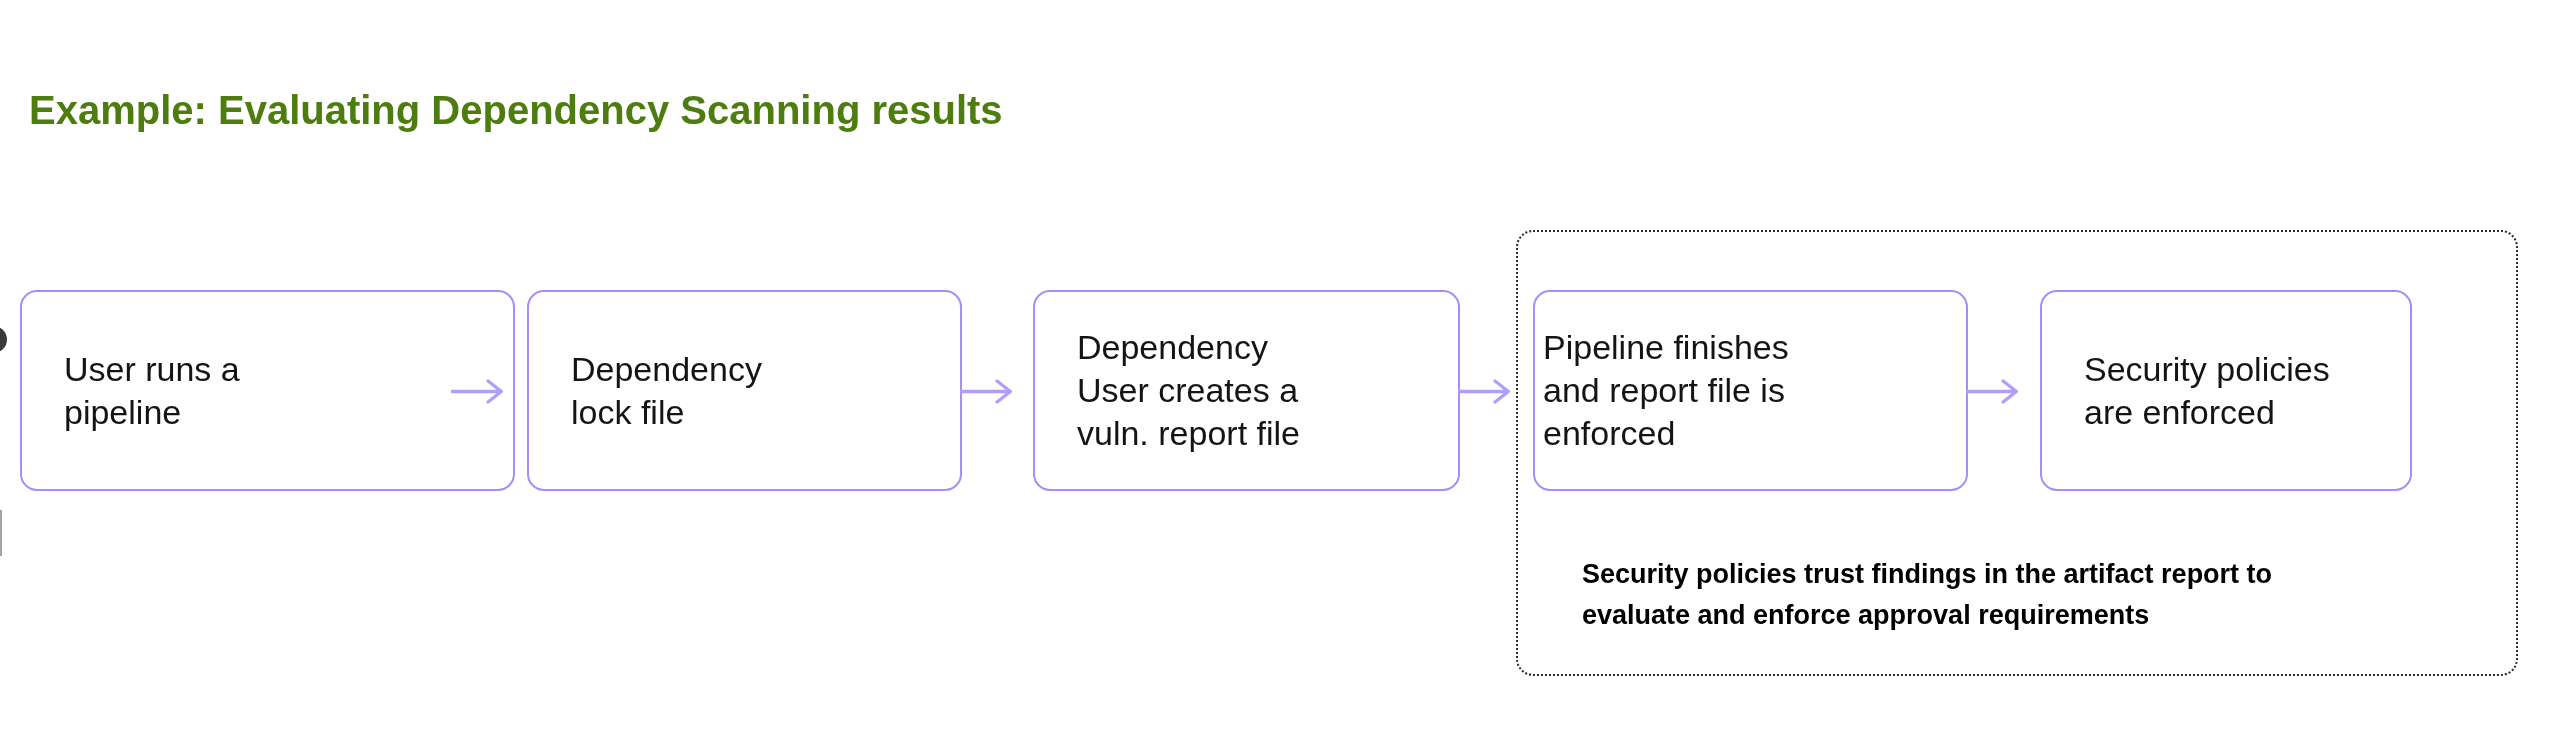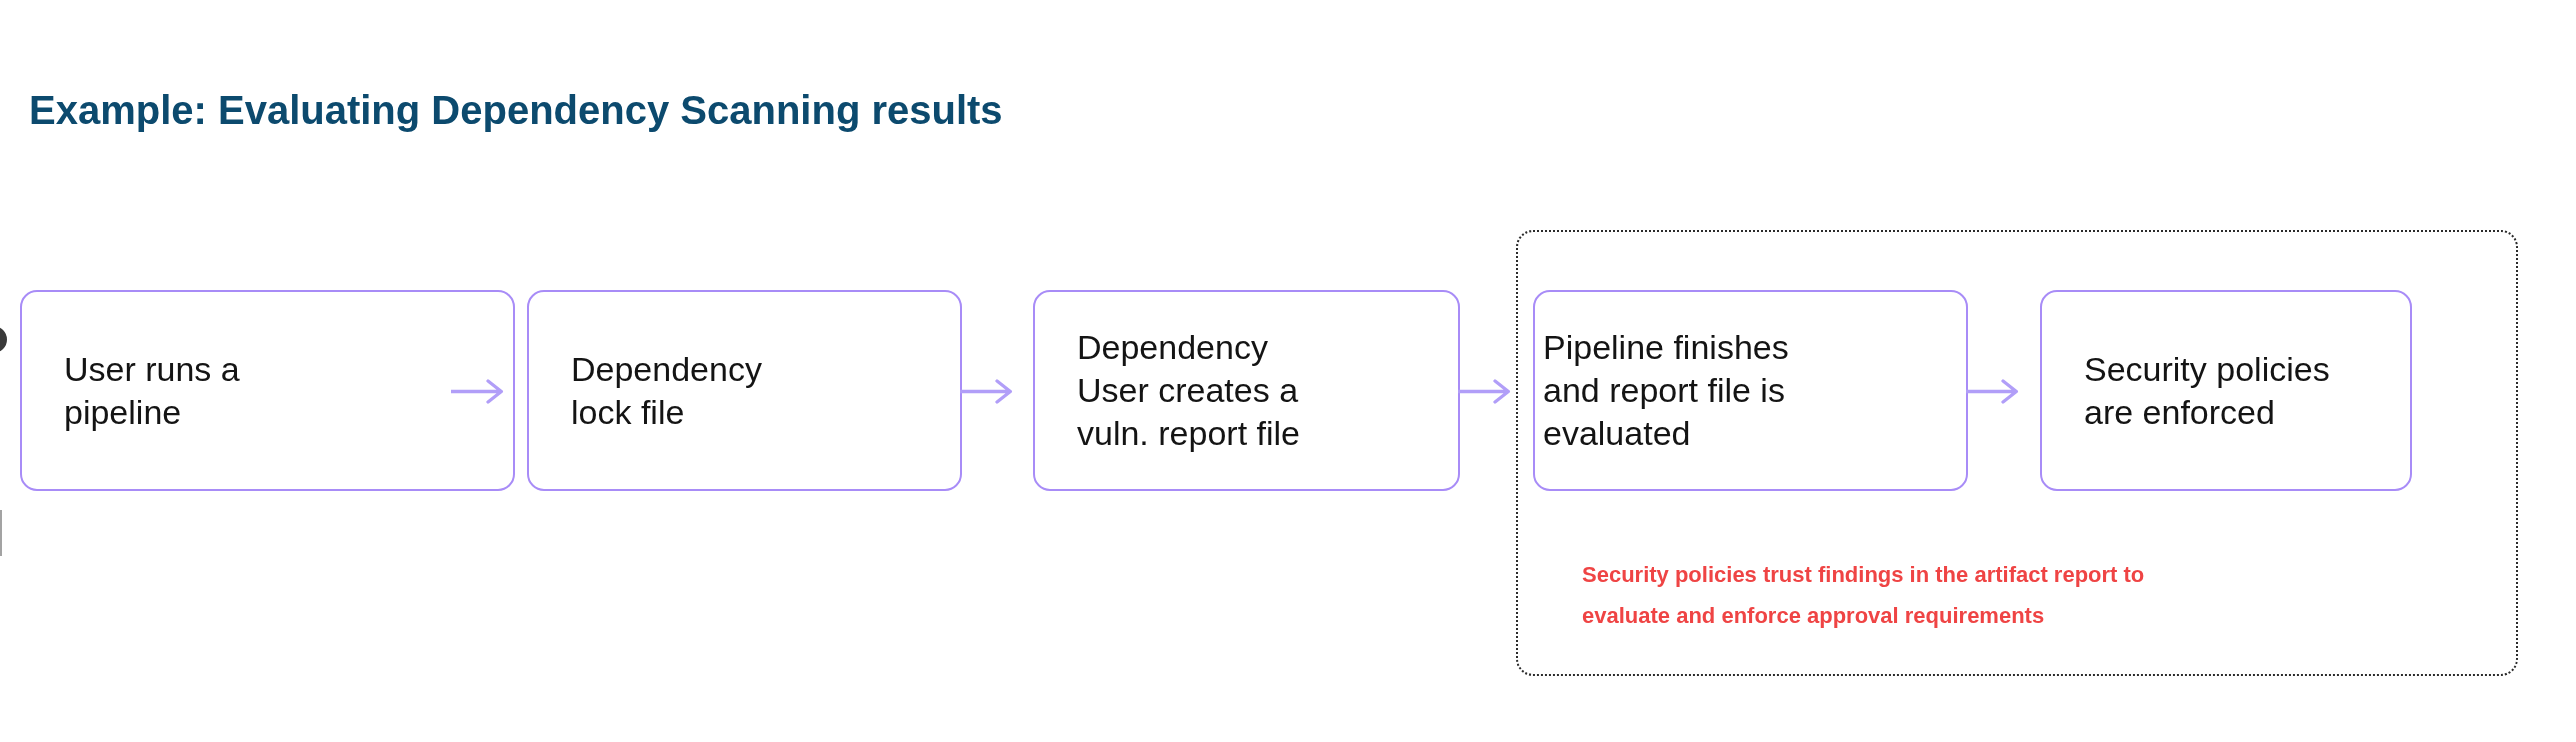--- a/index.html
+++ b/index.html
@@ -11,21 +11,21 @@
     overflow: hidden;
     font-family: "Liberation Sans", sans-serif;
   }
   .title {
     position: absolute;
     left: 29px;
     top: 86px;
     font-size: 40px;
     line-height: 48px;
     font-weight: 700;
-    color: #0c4a6e;
+    color: #4d7c0f;
     white-space: nowrap;
   }
   .flow-box {
     position: absolute;
     top: 290px;
     height: 201px;
     box-sizing: border-box;
     background: #ffffff;
     border: 2.9px solid #a88cf7;
     border-radius: 17px;
@@ -47,24 +47,24 @@
     height: 446px;
     box-sizing: border-box;
     border: 2.9px dotted #2b2b2b;
     border-radius: 17px;
     background: transparent;
   }
   .note {
     position: absolute;
     left: 1582px;
     top: 554px;
-    font-size: 22px;
+    font-size: 27px;
     line-height: 41px;
     font-weight: 700;
-    color: #ef4444;
+    color: #000000;
   }
   .note div { white-space: nowrap; }
   .arrow {
     position: absolute;
     top: 376px;
     width: 57px;
     height: 31px;
   }
   .edge-dot {
     position: absolute;
@@ -109,21 +109,21 @@
 
   <div class="flow-box" style="left:1033px; width:427px;">
     <div class="box-line">Dependency</div>
     <div class="box-line">User creates a</div>
     <div class="box-line">vuln. report file</div>
   </div>
 
   <div class="flow-box" style="left:1533px; width:435px;padding-left:8px;">
     <div class="box-line">Pipeline finishes</div>
     <div class="box-line">and report file is</div>
-    <div class="box-line">evaluated</div>
+    <div class="box-line">enforced</div>
   </div>
 
   <div class="flow-box" style="left:2040px; width:372px;">
     <div class="box-line">Security policies</div>
     <div class="box-line">are enforced</div>
     <div class="box-line"></div>
   </div>
 
   <svg class="arrow" style="left:451px;" viewBox="0 0 60 32">
     <path d="M0 16 H51 M39 5 L53 16 L39 27" stroke="#b19ef8" stroke-width="3.5" fill="none" stroke-linecap="round" stroke-linejoin="round"></path>

